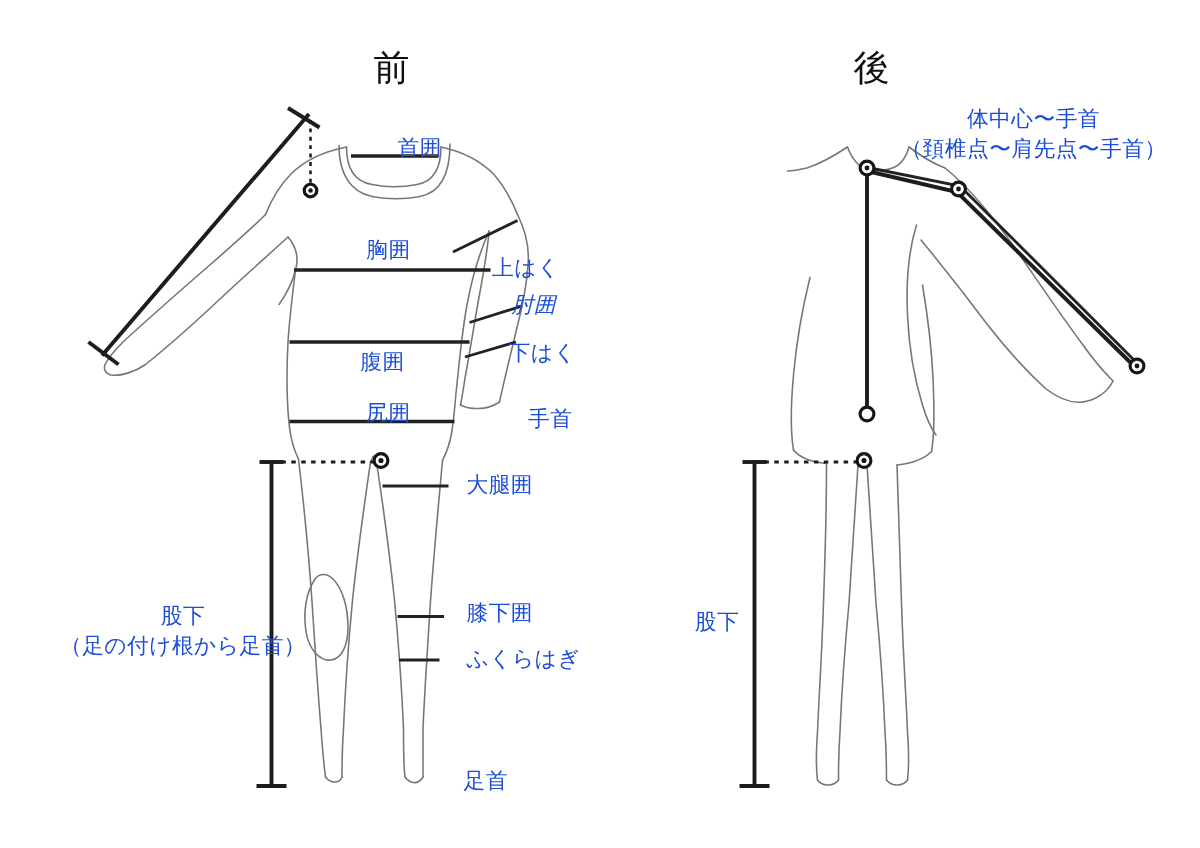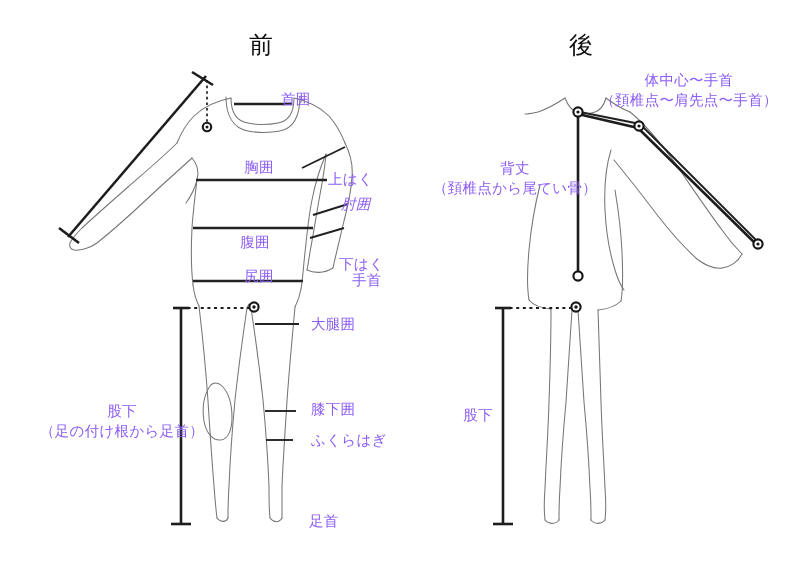--- a/index.html
+++ b/index.html
@@ -79,21 +79,21 @@
     fill: #151515;
     stroke: none;
   }
   
   .label {
     position: absolute;
     white-space: nowrap;
     font-size: 14.5px;
     line-height: 1.38;
     letter-spacing: .02em;
-    color: #8b5cf6;
+    color: #1d4ed8;
     font-family: "DejaVu Sans", "Liberation Sans", sans-serif;
   }
   .label.two-line {
     text-align: center;
   }
   .view-title {
     position: absolute;
     font-size: 24px;
     line-height: 1;
     color: #101010;
@@ -240,31 +240,31 @@
       </g>
     </g>
   </svg>
 
   <div class="view-title anchor-c" style="left:261px; top:33px;">前</div>
   <div class="view-title anchor-c" style="left:581px; top:33px;">後</div>
 
   <div class="label two-line anchor-c" style="left:105px; top:104px;">
   </div>
 
-  <div class="label" style="left:281px; top:89px;">首囲</div>
+  <div class="label" style="left:265px; top:89px;">首囲</div>
 
   <div class="label" style="left:328px; top:142px;margin-top:27px;">上はく</div>
 
   <div class="label anchor-c" style="left:259px; top:157px;">胸囲</div>
 
   <div class="label" style="left:341px; top:194px;font-style:italic;">肘囲</div>
 
   <div class="label anchor-c" style="left:255px; top:204px;margin-top:28px;">腹囲</div>
 
-  <div class="label" style="left:339px; top:226px;margin-top:28px;">下はく</div>
+  <div class="label" style="left:339px; top:226px;">下はく</div>
 
   <div class="label anchor-c" style="left:259px; top:266px;">尻囲</div>
 
   <div class="label" style="left:352px; top:270px;">手首</div>
 
   <div class="label" style="left:311px; top:314px;">大腿囲</div>
 
   <div class="label" style="left:311px; top:399px;">膝下囲</div>
 
   <div class="label" style="left:311px; top:430px;">ふくらはぎ</div>
@@ -274,20 +274,16 @@
     <span class="sub">（足の付け根から足首）</span>
   </div>
 
   <div class="label" style="left:309px; top:511px;">足首</div>
 
   <div class="label two-line anchor-c" style="left:689px; top:70px;">
     <span class="sub">体中心〜手首</span>
     <span class="sub">（頚椎点〜肩先点〜手首）</span>
   </div>
 
-  <div class="label two-line anchor-c" style="left:515px; top:158px;">
-    <span class="sub">背丈</span>
-    <span class="sub">（頚椎点から尾てい骨）</span>
-  </div>
 
   <div class="label anchor-c" style="left:478px; top:405px;">股下</div>
 
 </div>
 
 </body></html>

